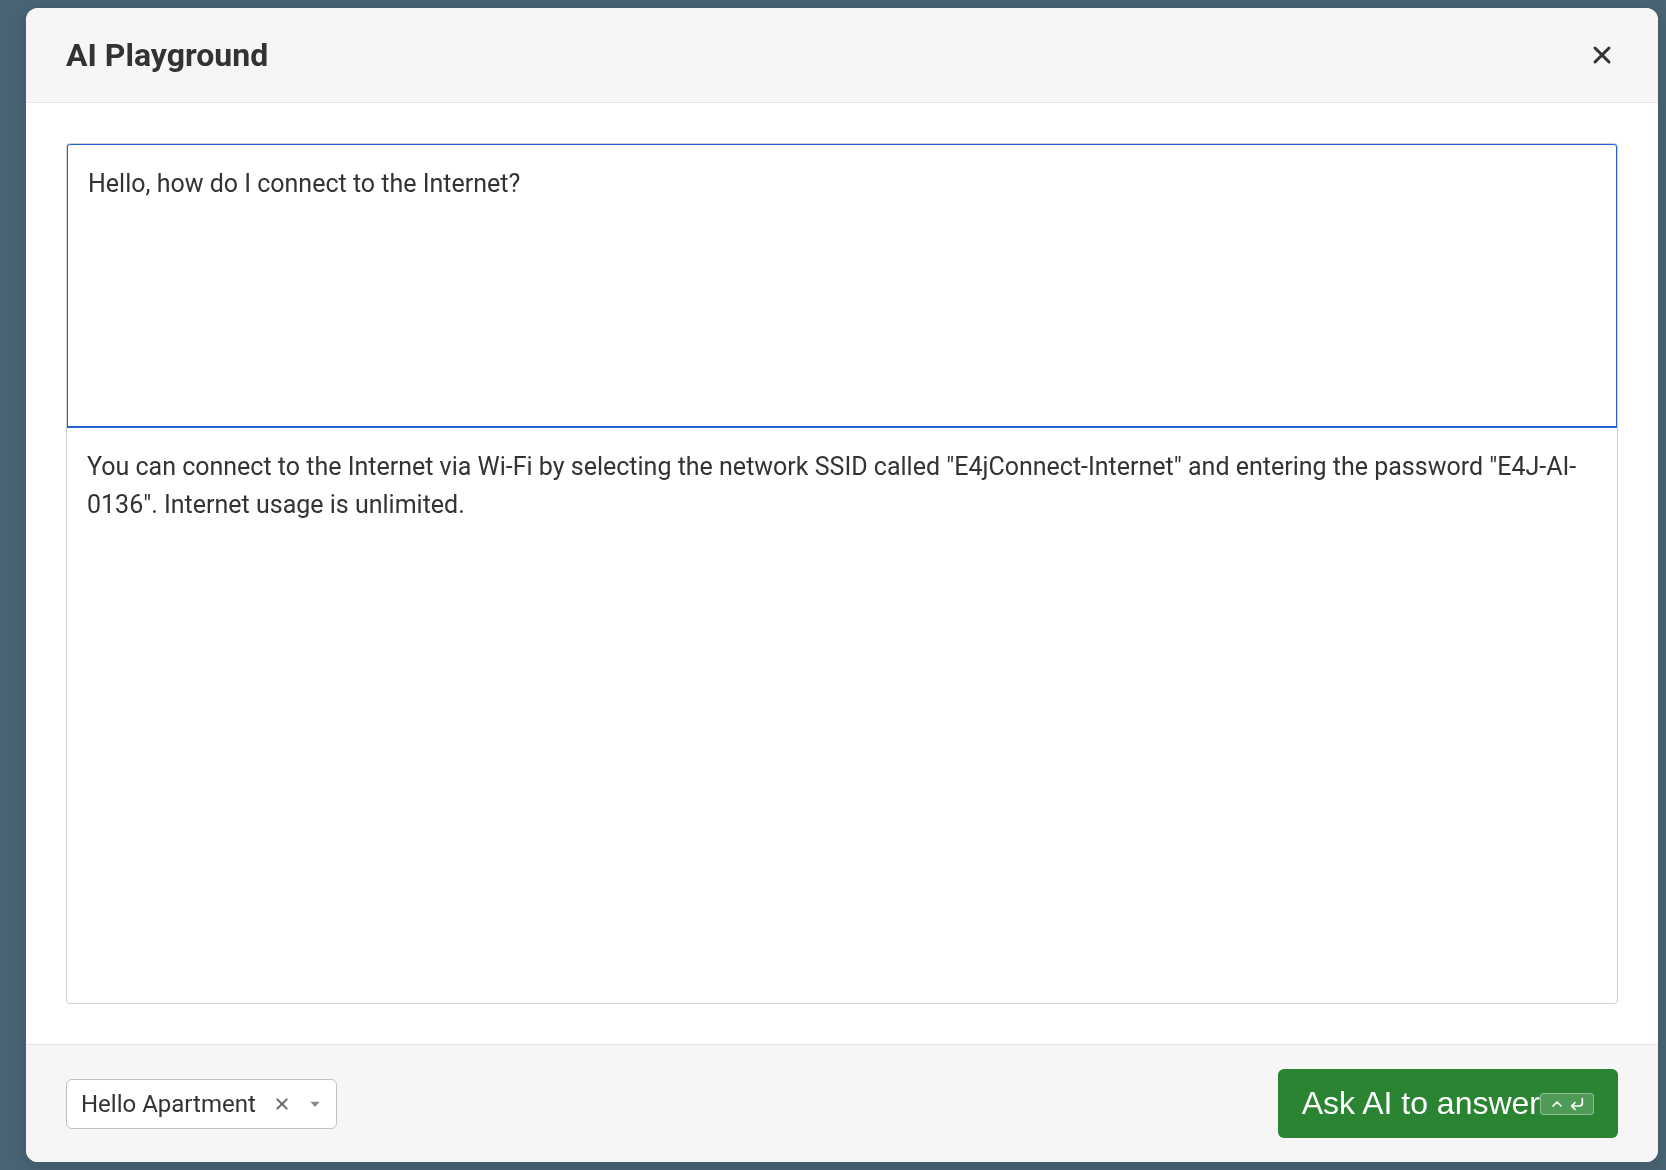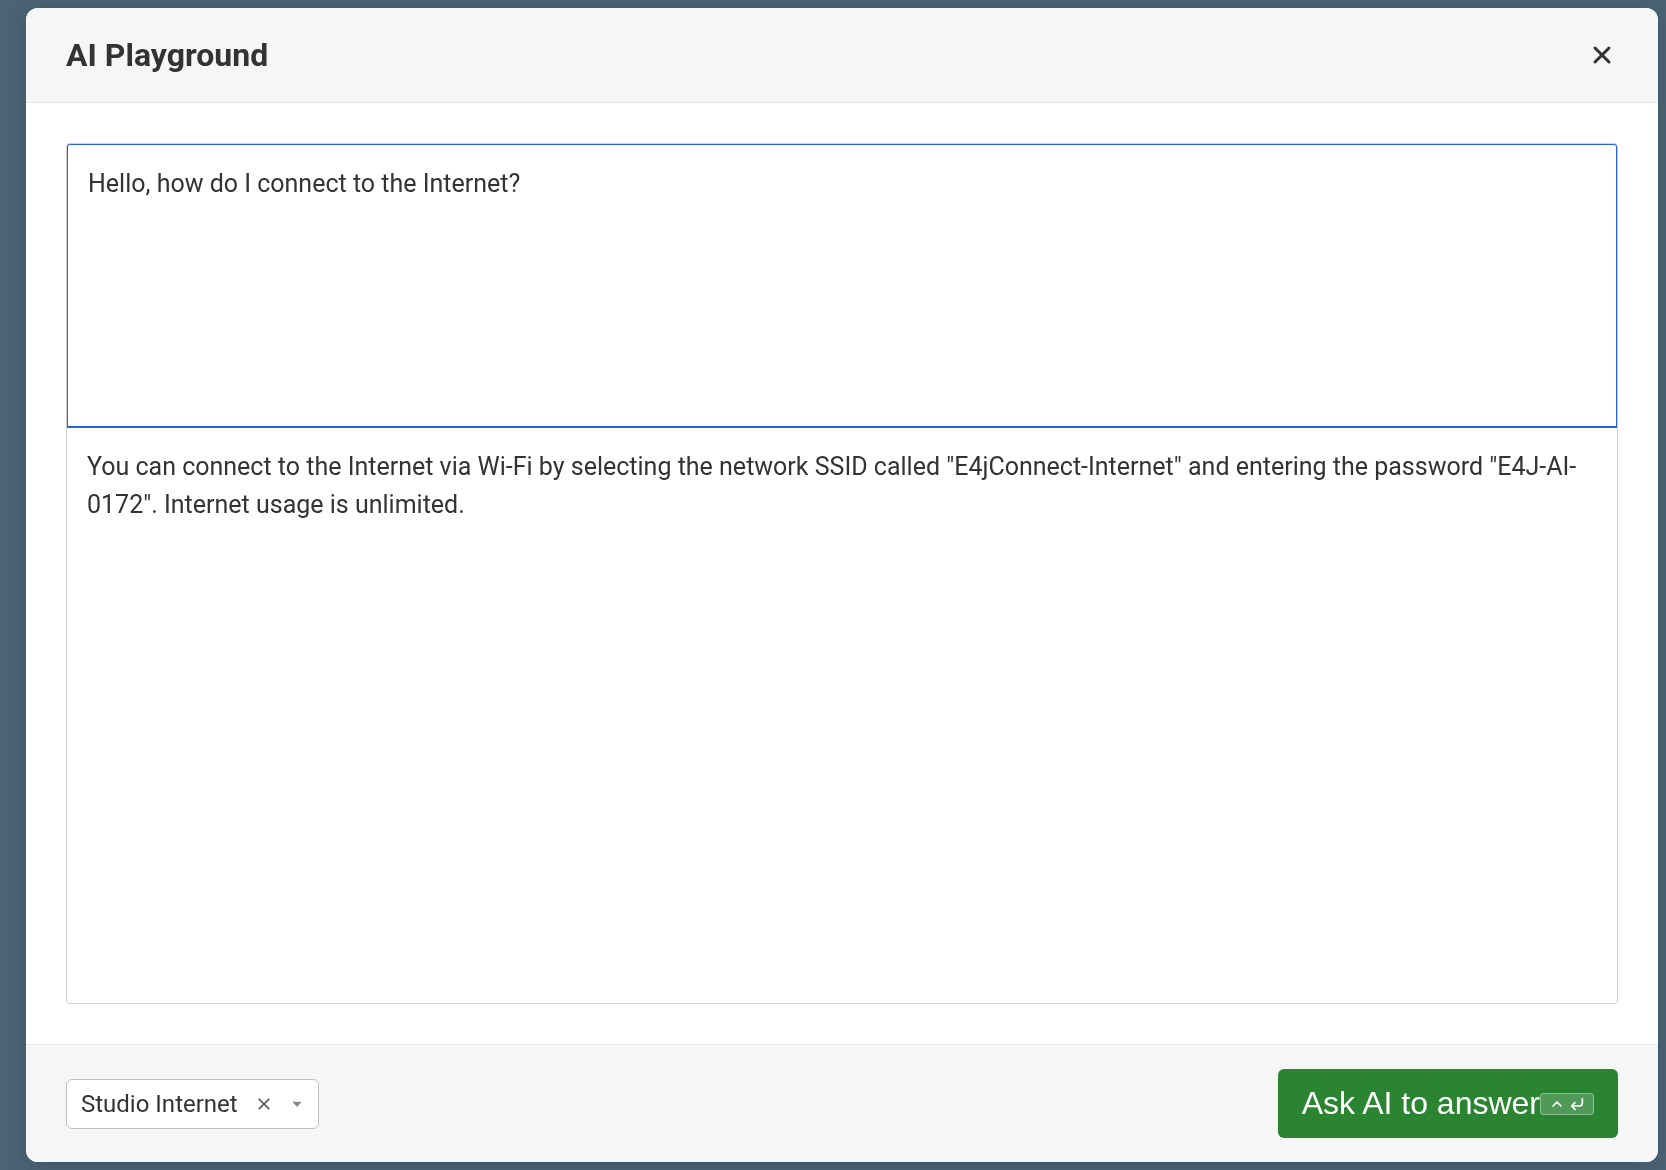--- a/index.html
+++ b/index.html
@@ -211,27 +211,27 @@
       <svg viewBox="0 0 24 24" fill="none" stroke="currentColor" stroke-width="3" stroke-linecap="round">
         <line x1="5" y1="5" x2="19" y2="19"></line>
         <line x1="19" y1="5" x2="5" y2="19"></line>
       </svg>
     </button>
   </div>
 
   <div class="modal-body">
     <div class="playground-container">
       <textarea class="input-area" style="">Hello, how do I connect to the Internet?</textarea>
-      <div class="output-area">You can connect to the Internet via Wi-Fi by selecting the network SSID called "E4jConnect-Internet" and entering the password "E4J-AI-0172". Internet usage is unlimited.</div>
+      <div class="output-area">You can connect to the Internet via Wi-Fi by selecting the network SSID called "E4jConnect-Internet" and entering the password "E4J-AI-0136". Internet usage is unlimited.</div>
     </div>
   </div>
 
   <div class="modal-footer">
     <div class="select-wrapper">
-      <span class="select-value">Studio Internet</span>
+      <span class="select-value">Hello Apartment</span>
       <span class="select-clear">
         <svg viewBox="0 0 24 24" fill="none" stroke="currentColor" stroke-width="3" stroke-linecap="round">
           <line x1="5" y1="5" x2="19" y2="19"></line>
           <line x1="19" y1="5" x2="5" y2="19"></line>
         </svg>
       </span>
       <span class="select-chevron">
         <svg viewBox="0 0 24 24" fill="currentColor">
           <path d="M4 8 L12 17 L20 8 Z"></path>
         </svg>

